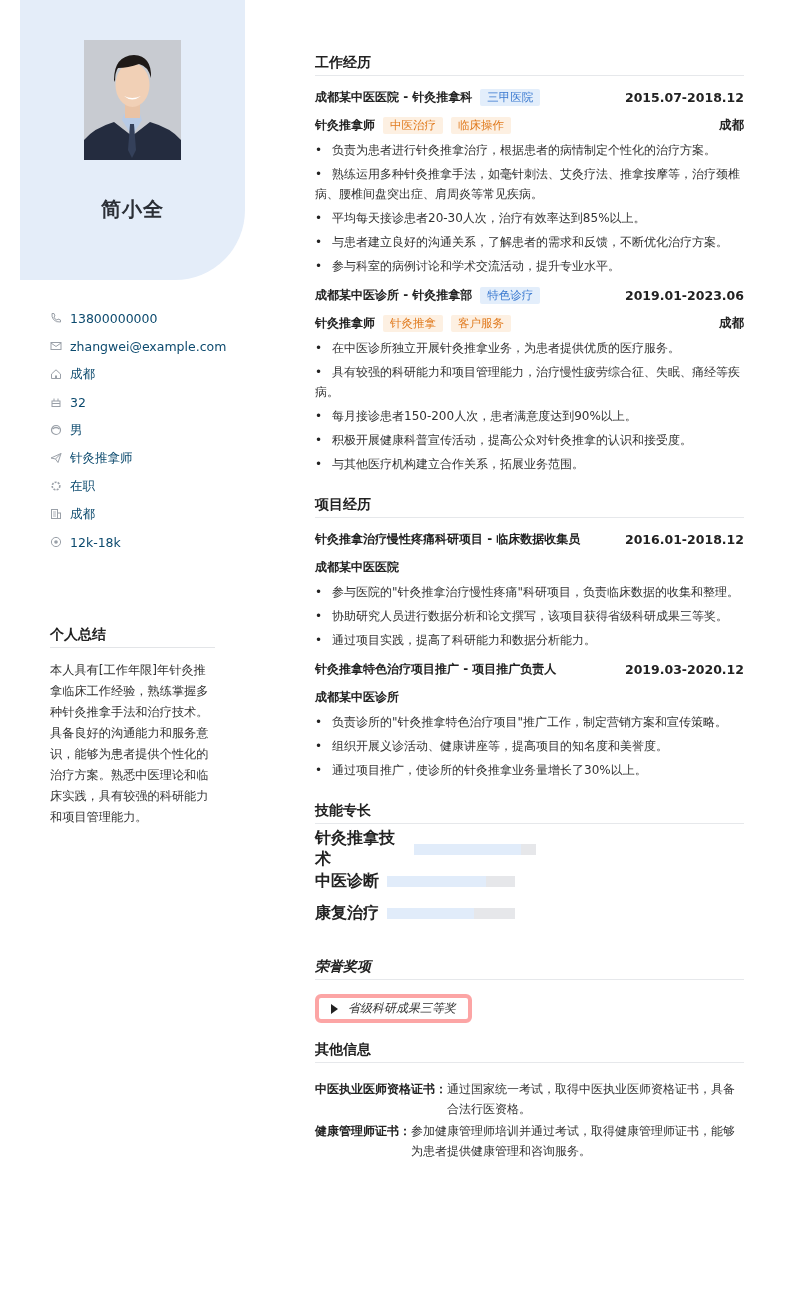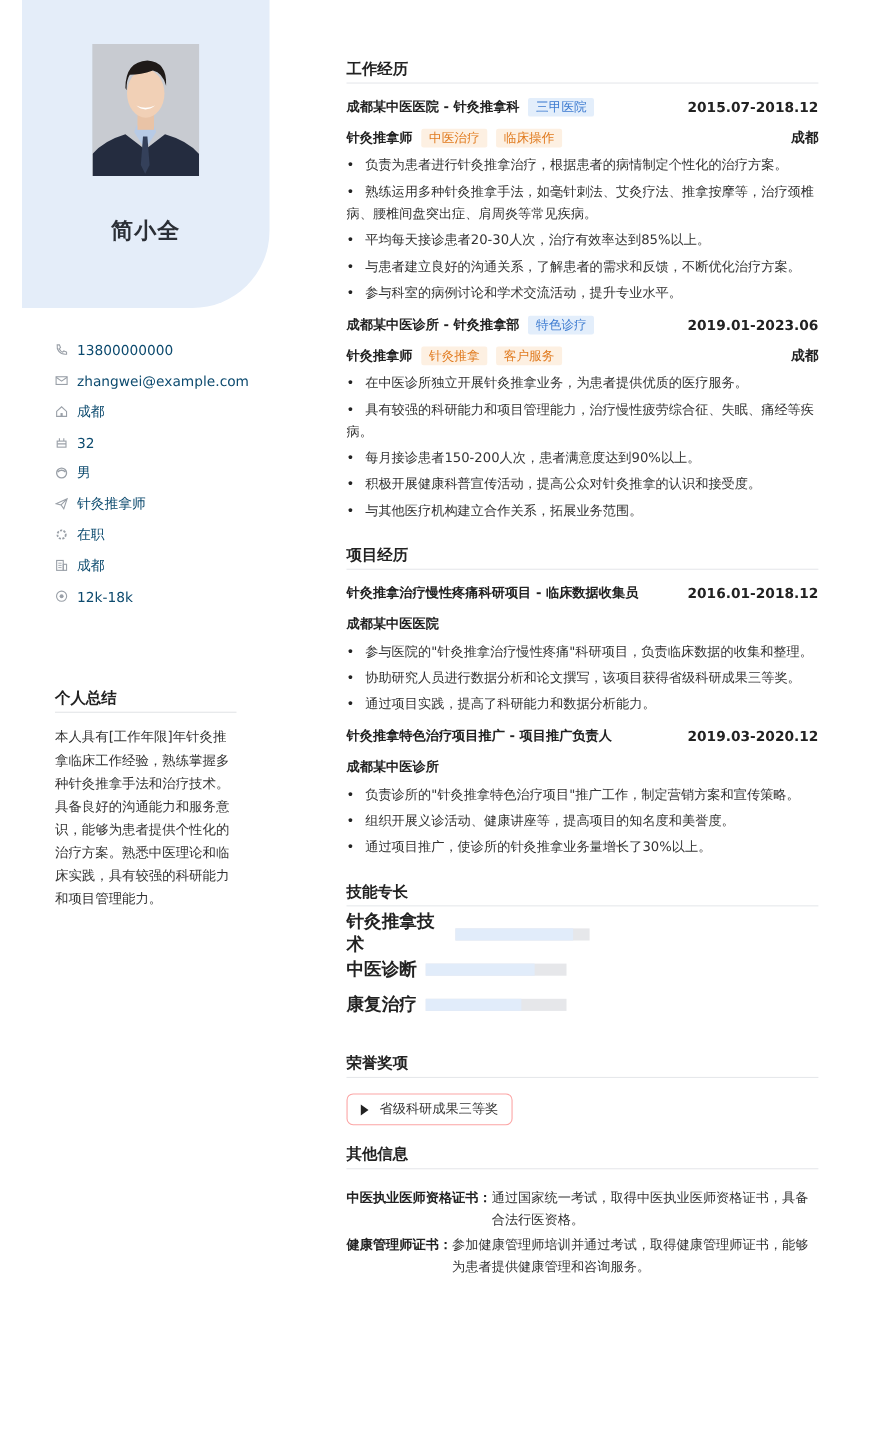--- a/index.html
+++ b/index.html
@@ -37,21 +37,21 @@
     ul.bul { list-style: none; margin-top: 4px; }
     ul.bul li { position: relative; font-size: 12px; line-height: 20px; color: #333; padding-left: 0; text-indent: 17px; margin-bottom: 4px; }
     ul.bul li::before { content: "•"; position: absolute; left: 0; top: 0; text-indent: 0; color: #222; font-size: 12px; }
     .job { margin-bottom: 8px; }
 
     .skills { display: flex; flex-wrap: wrap; row-gap: 10px; }
     .skill { display: flex; align-items: center; width: 221px; height: 22px; font-size: 16px; font-weight: bold; color: #222; }
     .skill .bar { width: 128px; height: 11px; margin-left: 8px; background: #e6e7ea; position: relative; }
     .skill .bar .fill { position: absolute; left: 0; top: 0; height: 100%; background: #e1ecfa; }
 
-    .award-btn { display: inline-flex; align-items: center; height: 29px; padding: 0 12px; border: 1px solid #fca5a5; border-radius: 6px; font-size: 12px; color: #333; background: #fff; }
+    .award-btn { display: inline-flex; align-items: center; height: 29px; padding: 0 12px; border: 4px solid #fca5a5; border-radius: 6px; font-size: 12px; color: #333; background: #fff; }
     .award-btn .tri { width: 0; height: 0; border-left: 7px solid #222; border-top: 5px solid transparent; border-bottom: 5px solid transparent; margin-right: 10px; }
 
     .other { margin-top: 16px; }
     .cert { display: flex; font-size: 12px; line-height: 20px; color: #333; margin-bottom: 2px; }
     .cert .k { font-weight: bold; color: #222; white-space: nowrap; }
     .cert .v { flex: 1; }
   </style>
 </head>
 <body>
 
@@ -268,21 +268,21 @@
       </div>
       <div class="skill">
         <span>康复治疗</span>
         <span class="bar">
             <span class="fill" style="width:68%;"></span>
           </span>
       </div>
     </div>
   </div>
 
-  <div class="section" style="margin-top:34px;">
+  <div class="section" style="margin-top:34px;font-style:italic;">
     <div class="sec-title">荣誉奖项</div>
     <div style="margin-top:14px;">
       <div class="award-btn">
         <span class="tri"></span>
         <span>省级科研成果三等奖</span>
       </div>
     </div>
   </div>
 
   <div class="section" style="margin-top:18px;">

